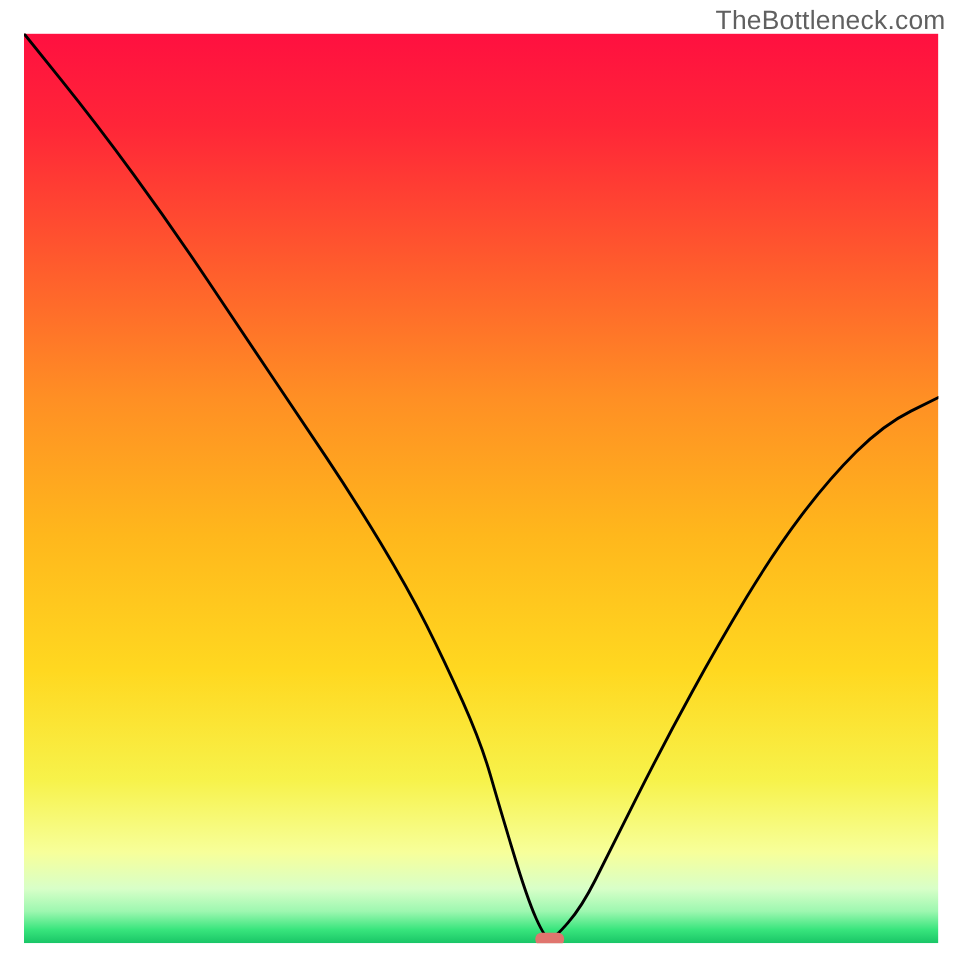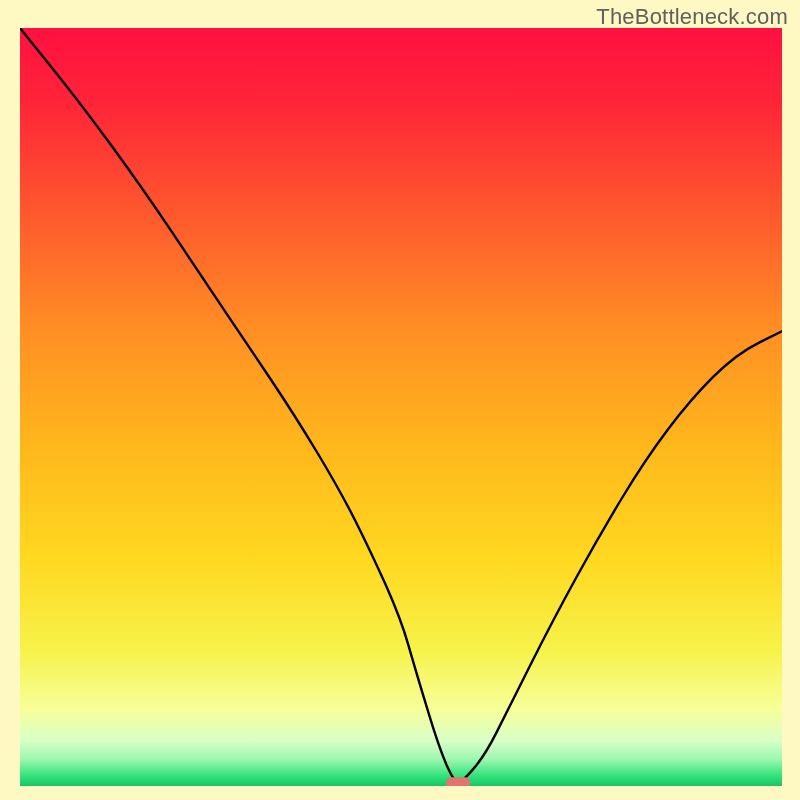--- a/index.html
+++ b/index.html
@@ -8,21 +8,21 @@
     width: 800px;
     height: 800px;
     background: #000;
     font-family: Arial, Helvetica, sans-serif;
     overflow: hidden;
   }
   .frame {
     position: relative;
     width: 800px;
     height: 800px;
-    background: #fef9c3;
+    background: #ffffff;
   }
   .watermark {
     position: absolute;
     top: 4px;
     right: 12px;
     color: #606060;
     font-size: 22px;
     font-weight: 500;
     letter-spacing: 0.2px;
     z-index: 5;

